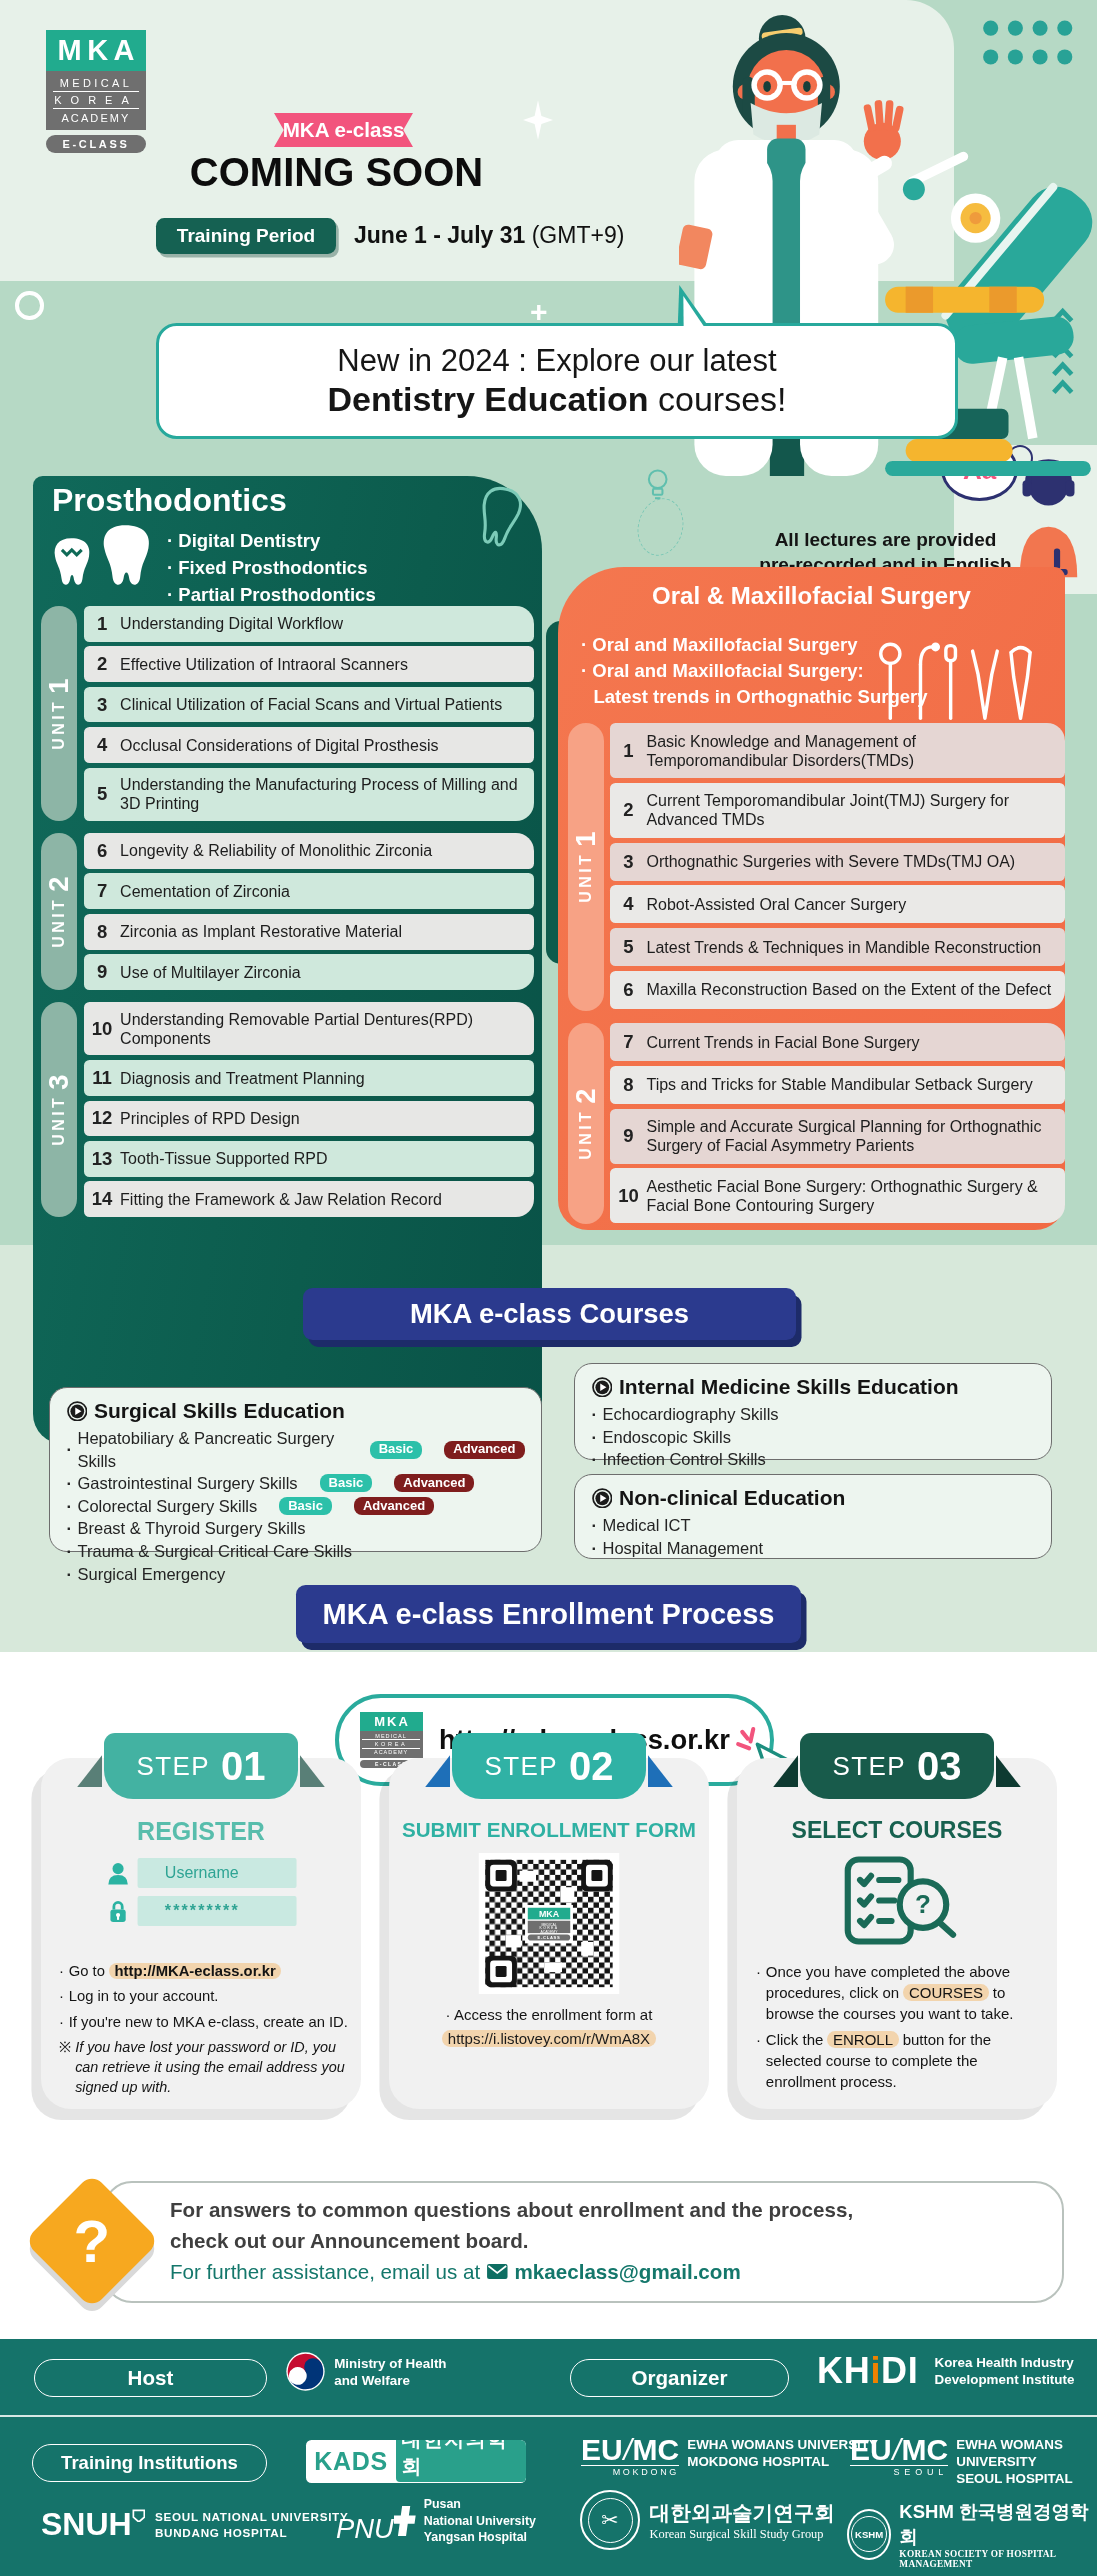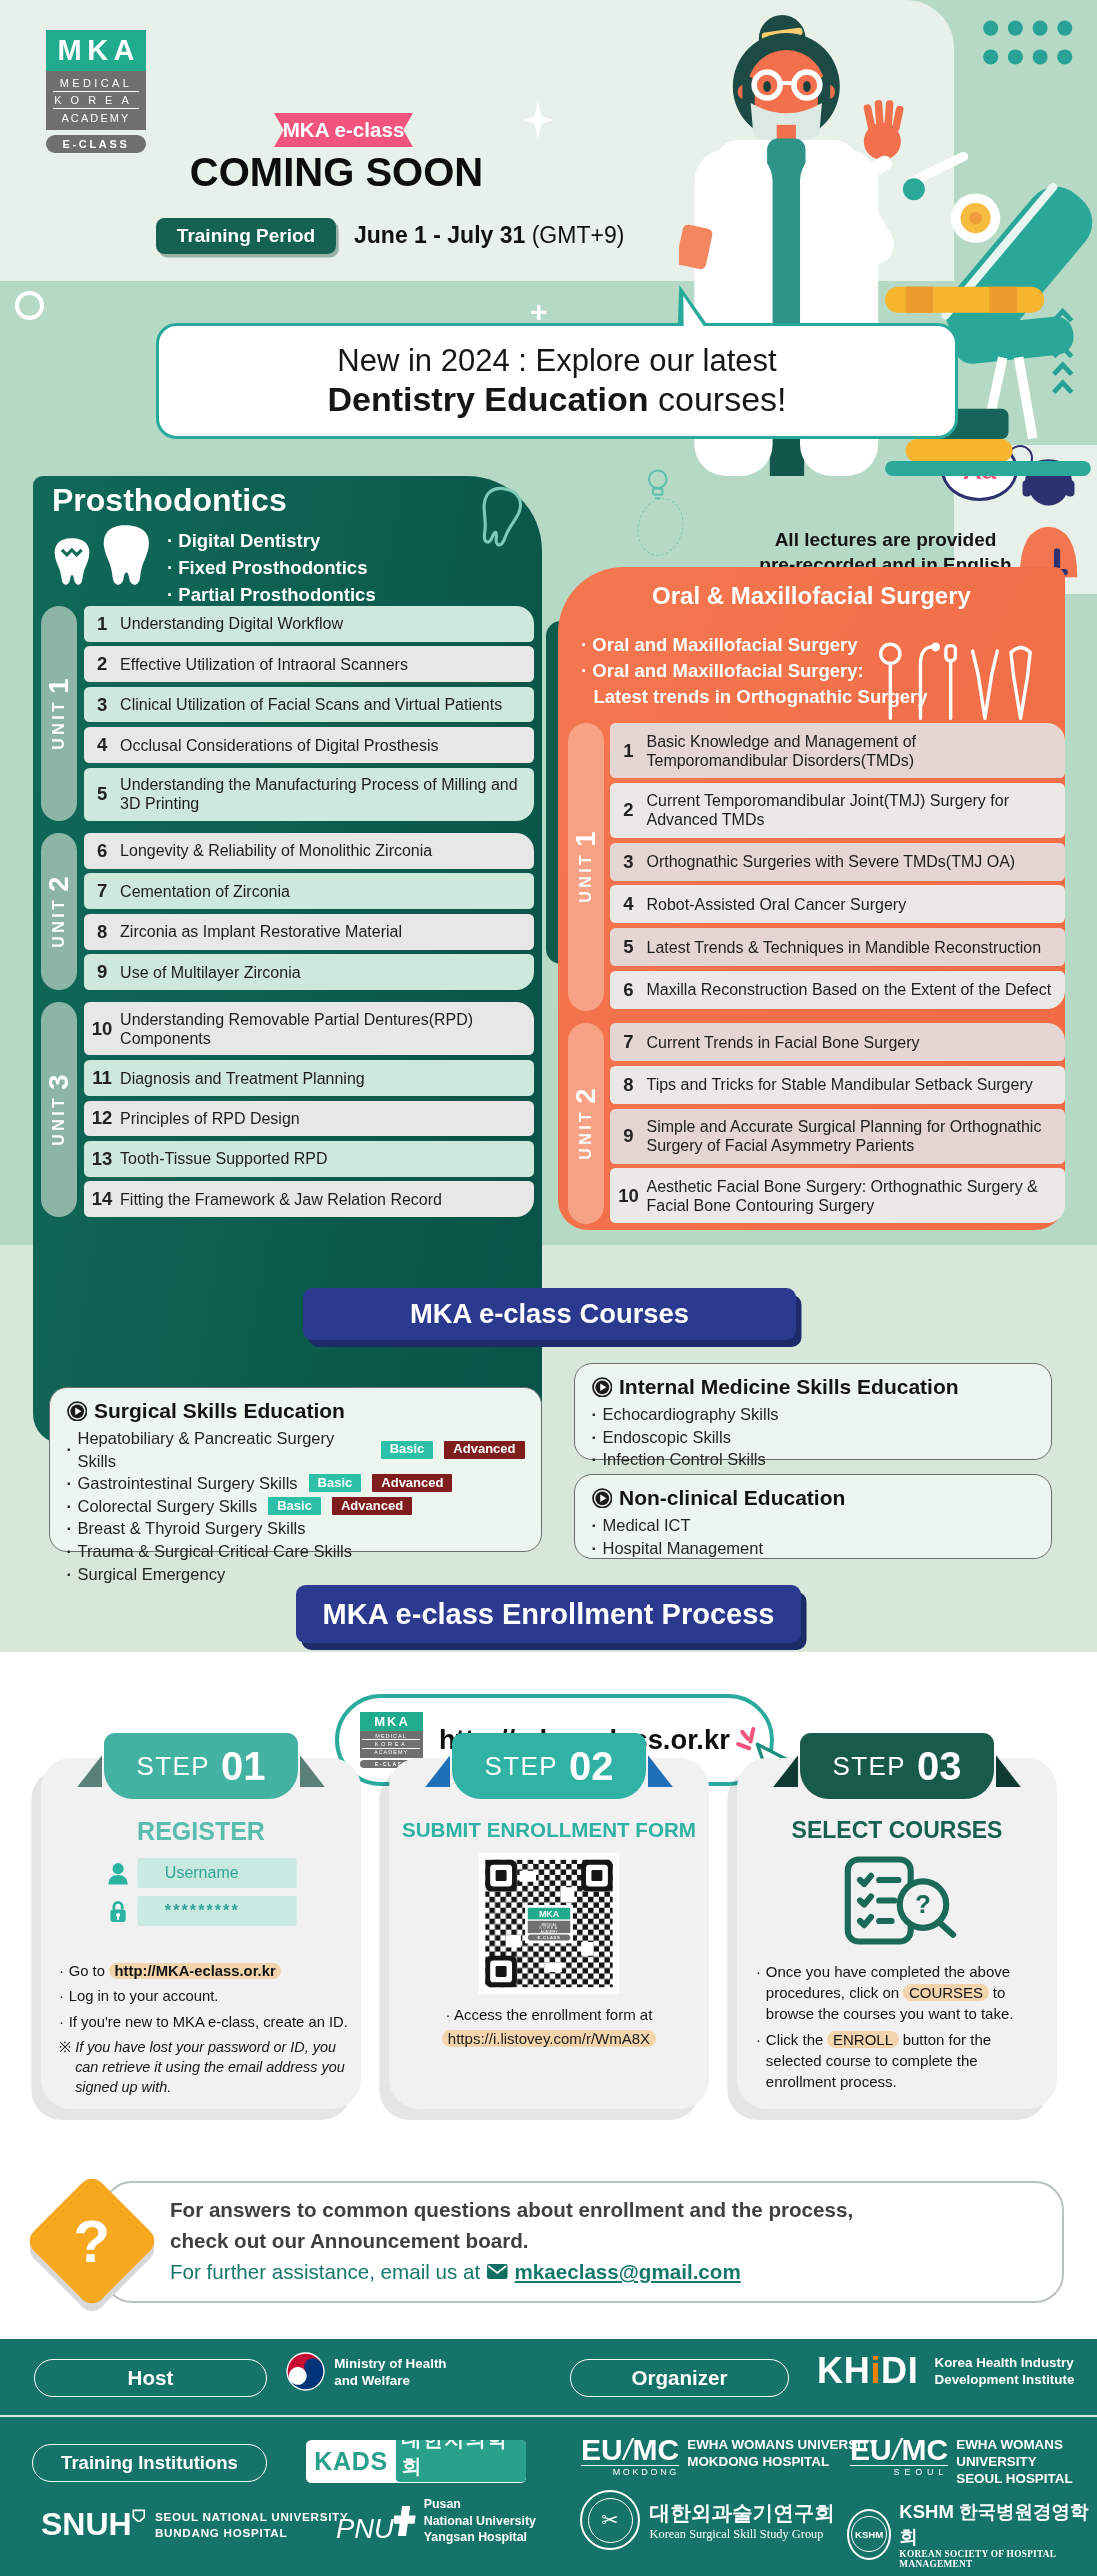--- a/index.html
+++ b/index.html
@@ -87,22 +87,22 @@
     display:flex;align-items:center;justify-content:center;color:#f2547d;font-size:26px;font-weight:800;}
   .aa-ring{left:1007px;top:445px;width:22px;height:22px;border:2.7px solid #2d3170;border-radius:50%;z-index:1;}
 
   
   .sec-head{background:#2b3a8e;border-radius:9.6px;color:#fff;display:flex;align-items:center;justify-content:center;
     font-weight:800;z-index:2;box-shadow:5.5px 6.9px 0 #1d2b69;}
   .ccard{background:#edf5ef;border:1.7px solid #6d6d6d;border-radius:18px;z-index:2;padding:8.2px 16.5px 6.9px;box-sizing:border-box;}
   .ccard-title{display:flex;align-items:center;gap:6.9px;font-size:21px;font-weight:800;color:#141414;padding:2.7px 0 4.1px;}
   .ci{font-size:16.5px;color:#242424;line-height:22.6px;display:flex;align-items:center;}
   .ci .dot{margin-right:5.5px;font-weight:700;}
-  .badge{display:inline-flex;align-items:center;height:18px;padding:0 9px;border-radius:1px;color:#fff;
-    font-size:13px;font-weight:700;margin-left:11px;}
+  .badge{display:inline-flex;align-items:center;height:18px;padding:0 9px;border-radius:8px;color:#fff;
+    font-size:13px;font-weight:700;margin-left:22px;}
   .badge-basic{background:#2cc0a9;}
   .badge-adv{background:#7f1d1d;}
 
   
   .url-pill{left:335px;top:1694px;width:439px;height:92px;background:#fff;border:4.1px solid #2aab9d;border-radius:48px;
     display:flex;align-items:center;padding-left:20.6px;box-sizing:border-box;z-index:2;}
   .url-txt{font-size:27.4px;font-weight:800;color:#0e0e0e;margin-left:16.5px;letter-spacing:0;}
   .step-card{top:1758px;width:320px;height:351px;background:#f1f1f1;border-radius:30px;z-index:2;
     box-shadow:-9.6px 11px 0 rgba(0,0,0,0.10);}
   .fold{position:absolute;width:25px;height:32px;top:-2.7px;z-index:1;}
@@ -125,21 +125,21 @@
   .note-it{font-style:italic;font-size:14.4px;line-height:20px;display:flex;}
   .note-it .mark{margin-right:4.1px;font-style:normal;}
 
   
   .faq-box{left:103px;top:2181px;width:957px;height:118px;background:#fff;border:2.1px solid #b9c2bd;border-radius:29px;z-index:1;}
   .diamond{left:44px;top:2193px;width:96px;height:96px;background:#f7a81f;border-radius:13.7px;transform:rotate(45deg);
     box-shadow:5.5px 5.5px 0 #d9d9d9;z-index:2;display:flex;align-items:center;justify-content:center;}
   .diamond span{transform:rotate(-45deg);color:#fff;font-size:60px;font-weight:800;}
   .faq-t{left:170px;top:2194px;z-index:3;font-size:20.6px;line-height:31px;color:#3f3f3f;font-weight:700;}
   .faq-t .t3{color:#14776b;font-weight:400;display:flex;align-items:center;gap:6.9px;}
-  .faq-t .t3 b{font-weight:800;text-decoration:underline;}
+  .faq-t .t3 b{font-weight:800;}
 
   
   .pill-outline{border:1.7px solid #fff;border-radius:19px;color:#fff;display:flex;align-items:center;justify-content:center;
     font-weight:700;z-index:2;}
   .f-white{color:#fff;z-index:2;}
   .f-divider{left:0;top:2415px;width:1098px;height:2.1px;background:rgba(235,245,242,.9);z-index:2;}
   .khidi{display:flex;align-items:center;gap:16px;}
   .khidi .kl{font-size:36px;font-weight:800;letter-spacing:0.7px;color:#fff;}
   .khidi .kl .ki{color:#ef8200;}
   .kdesc{font-size:13.4px;font-weight:700;line-height:17px;}

